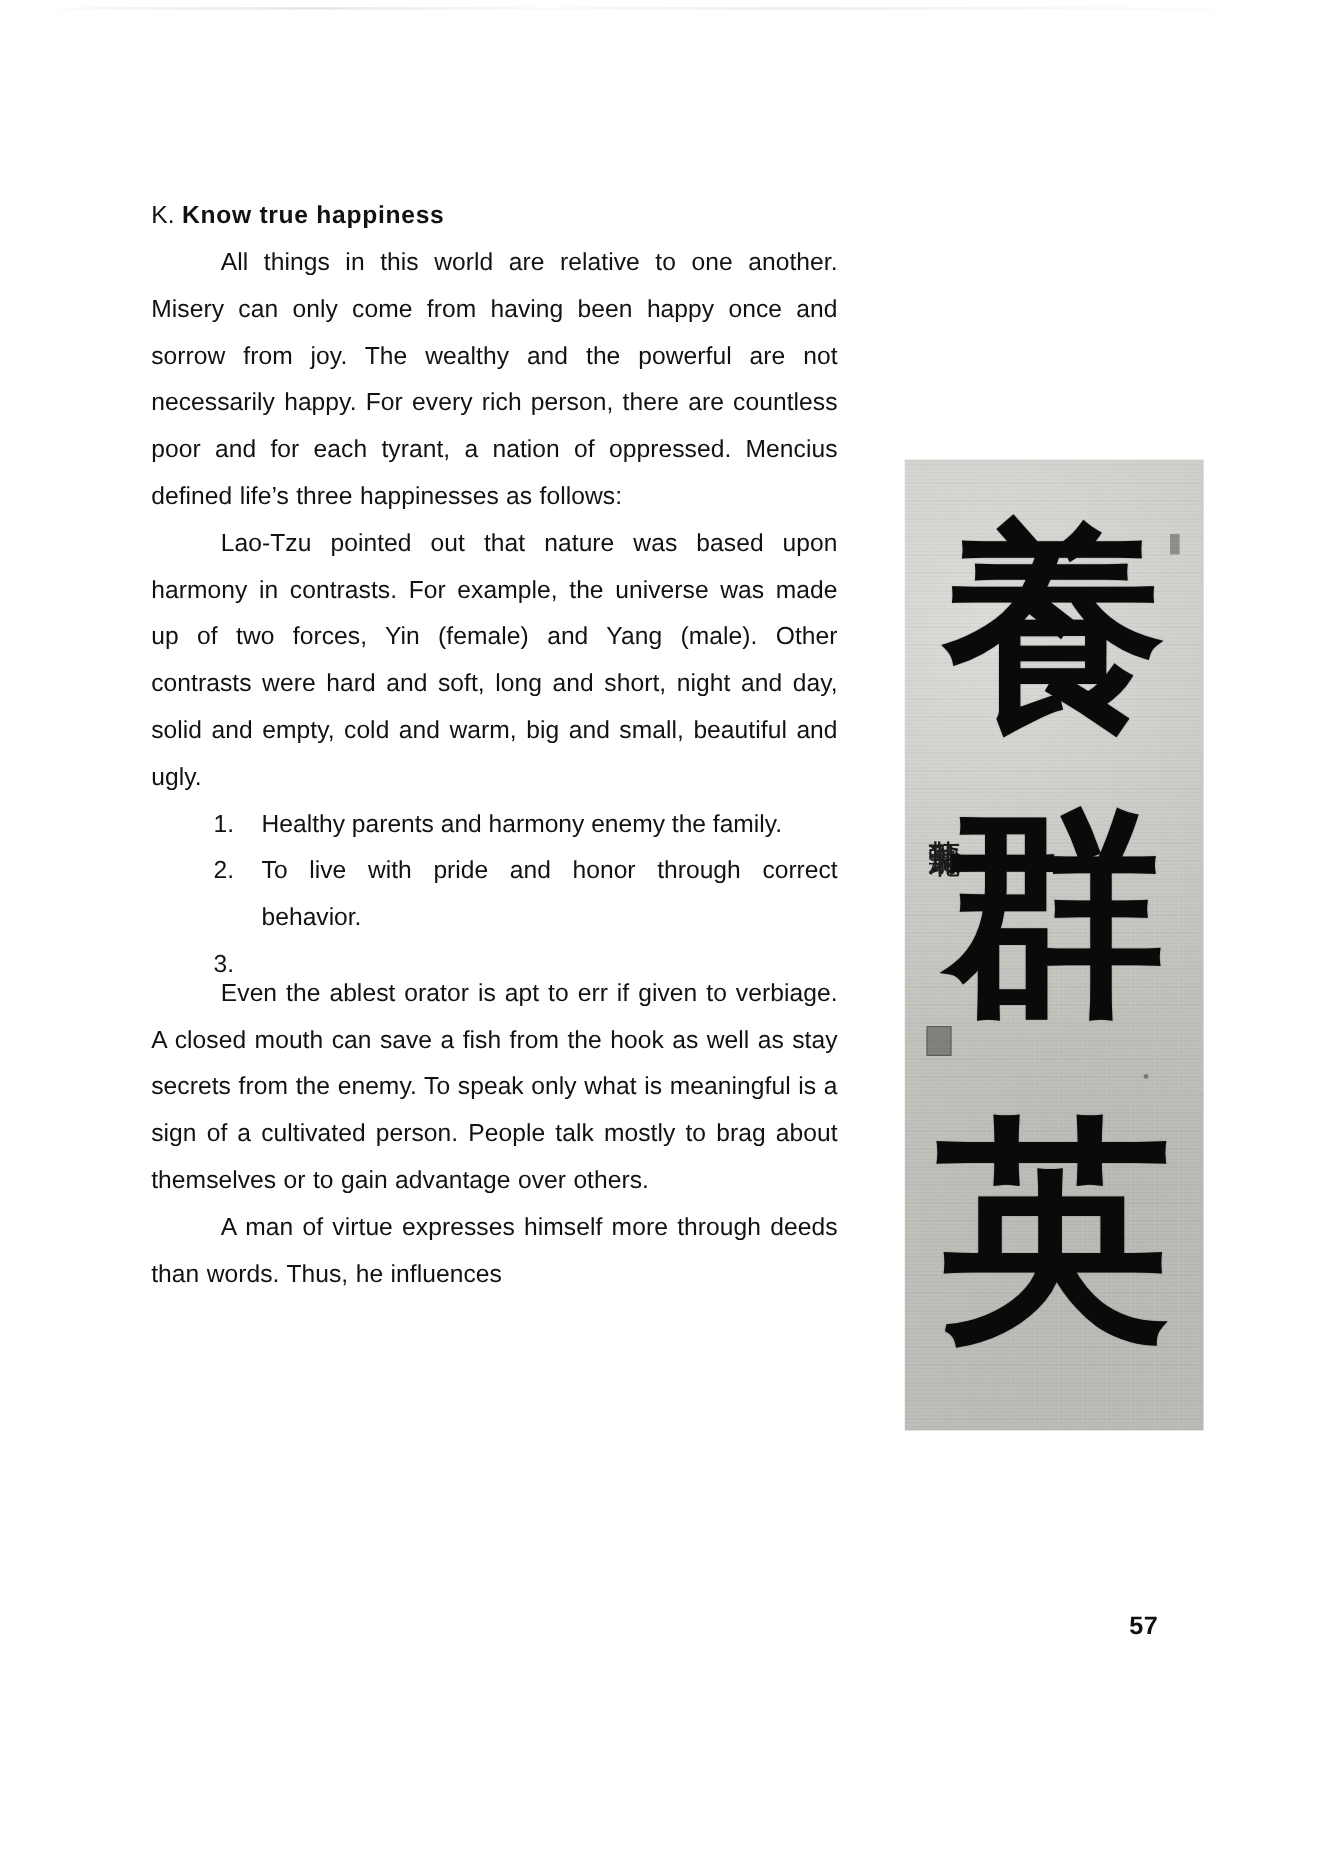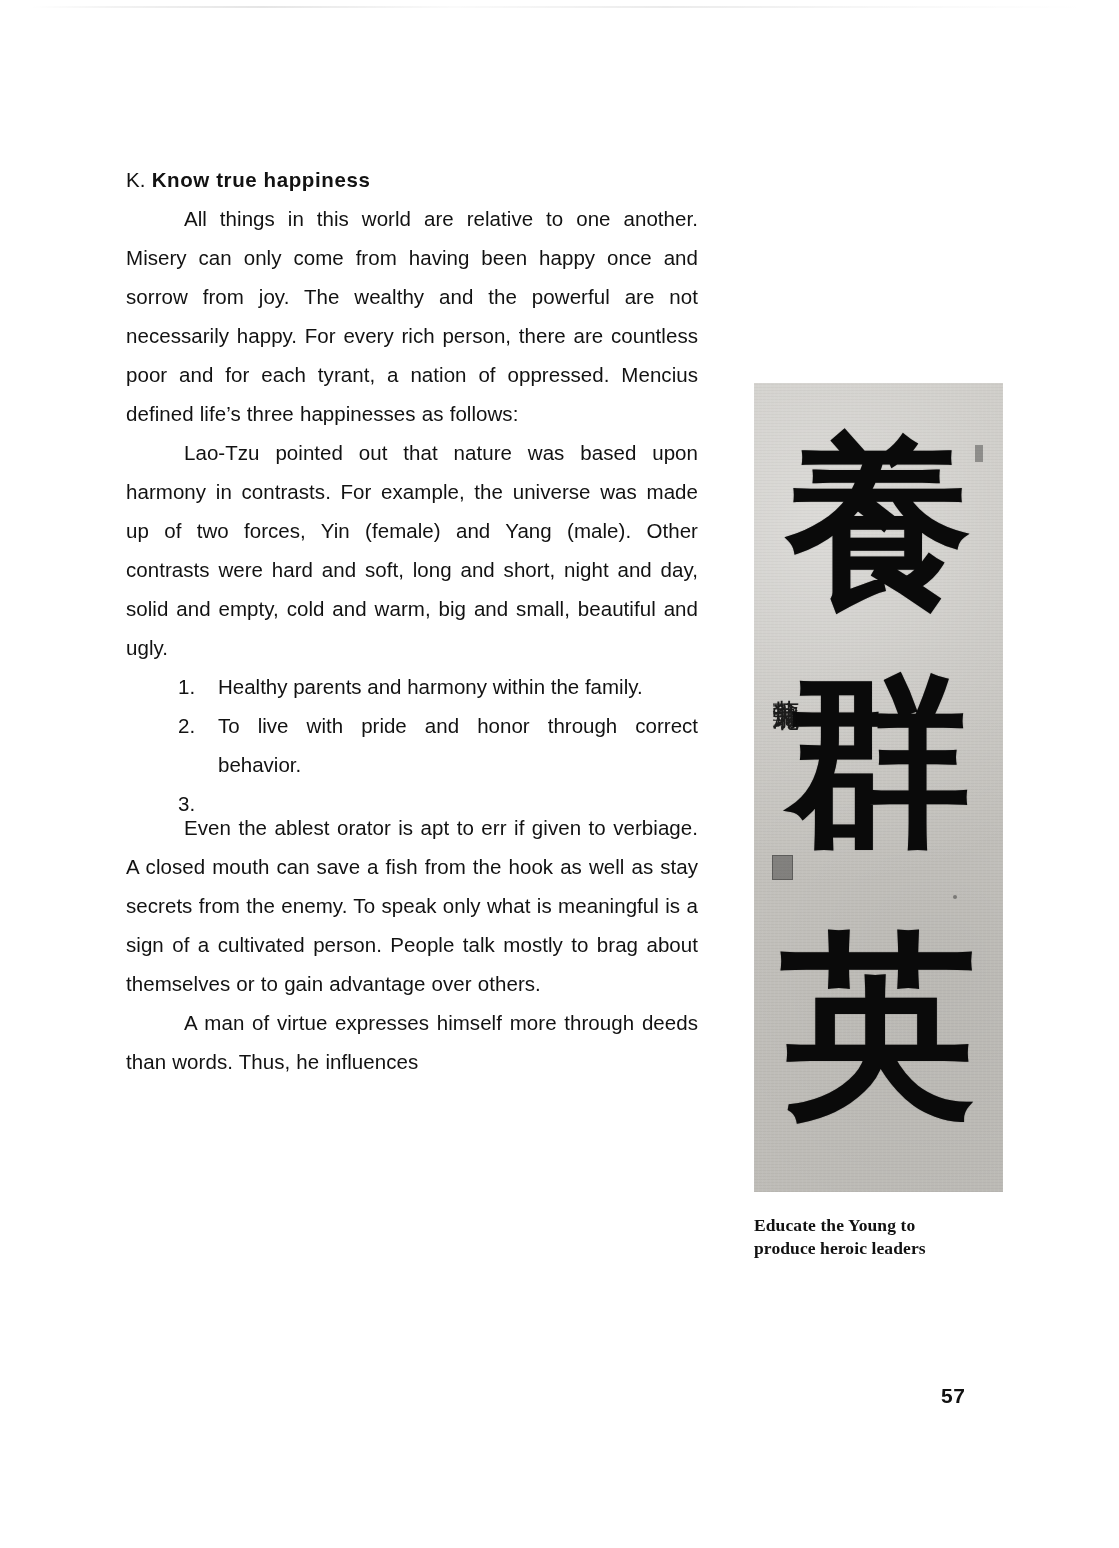--- a/index.html
+++ b/index.html
@@ -202,21 +202,21 @@
     line-height: 23px;
     color: #111111;
     letter-spacing: 0.1px;
     width: 215px;
   }
 
   
   #page-number {
     position: absolute;
     left: 941px;
-    top: 1384px;
+    top: 1344px;
     font-size: 21px;
     font-weight: 700;
     letter-spacing: 0.5px;
     color: #111111;
   }
 </style>
 </head>
 <body>
 
 <div id="page">
@@ -230,21 +230,21 @@
       <span class="heading-text">Know true happiness</span>
     </h2>
 
     <p class="body-par indent">All things in this world are relative to one another. Misery can only come from having been happy once and sorrow from joy. The wealthy and the powerful are not necessarily happy. For every rich person, there are countless poor and for each tyrant, a nation of oppressed. Mencius defined life’s three happinesses as follows:</p>
 
     <p class="body-par indent">Lao-Tzu pointed out that nature was based upon harmony in contrasts. For example, the universe was made up of two forces, Yin (female) and Yang (male). Other contrasts were hard and soft, long and short, night and day, solid and empty, cold and warm, big and small, beautiful and ugly.</p>
 
     <ol class="num-list">
       <li class="num-item">
         <span class="num-marker">1.</span>
-        <span>Healthy parents and harmony within the family.</span>
+        <span>Healthy parents and harmony enemy the family.</span>
       </li>
       <li class="num-item">
         <span class="num-marker">2.</span>
         <span>To live with pride and honor through correct behavior.</span>
       </li>
       <li class="num-item">
         <span class="num-marker">3.</span>
       </li>
     </ol>
 
@@ -260,18 +260,17 @@
   <figure id="figure" style="margin:0;">
     <div id="scroll-image">
       <span class="glyph" id="glyph-1">養</span>
       <span class="glyph" id="glyph-2">群</span>
       <span class="glyph" id="glyph-3">英</span>
       <span class="inscription">蒐軒翁淑北</span>
       <span class="seal-mark"></span>
       <span class="corner-mark"></span>
       <span class="fleck"></span>
     </div>
-    <figcaption id="figure-caption">Educate the Young to produce heroic leaders</figcaption>
   </figure>
 
   <div id="page-number">57</div>
 
 </div>
 
 </body></html>

